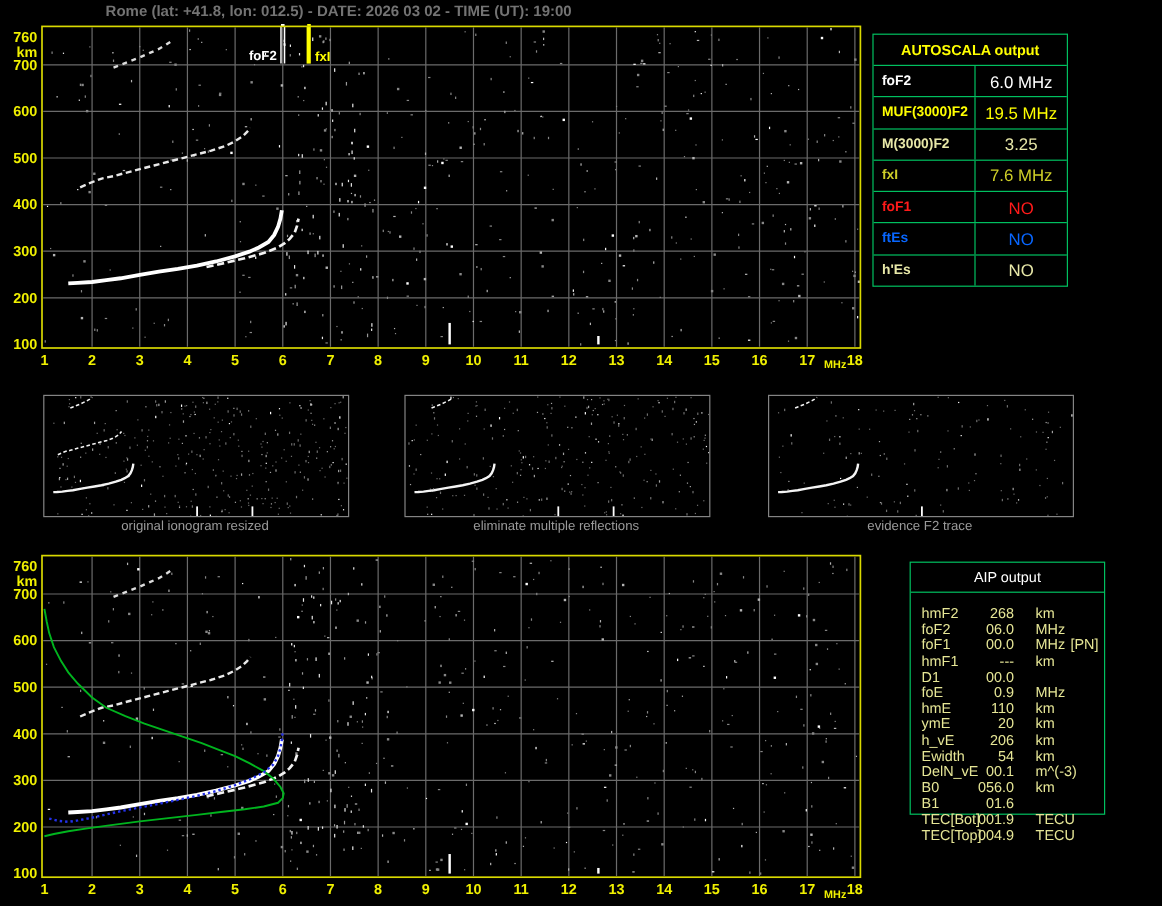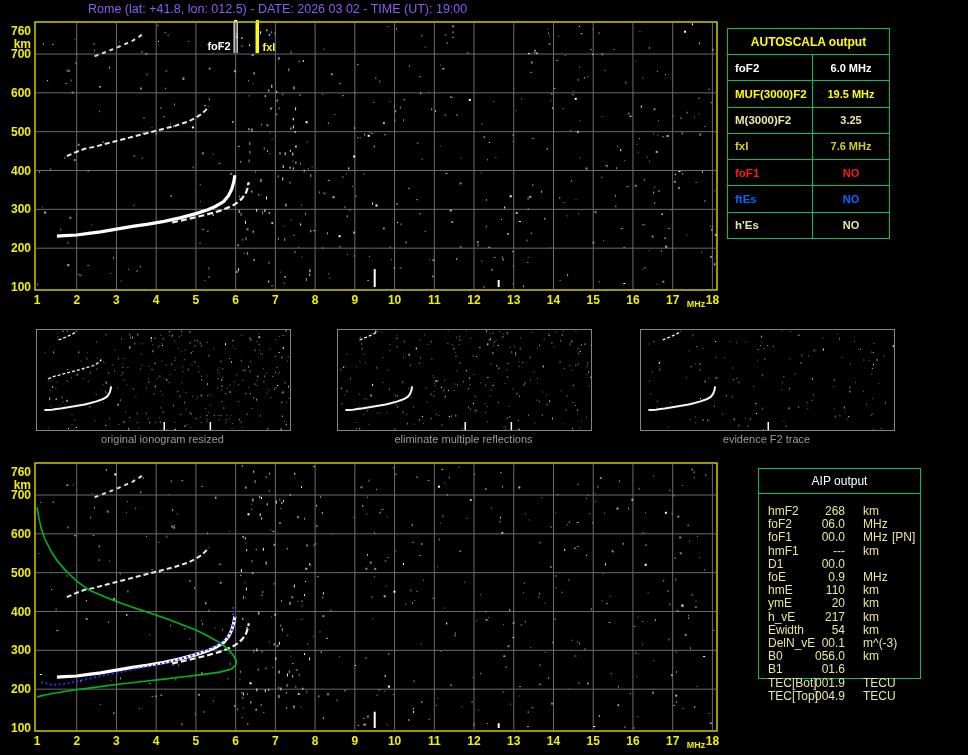--- a/index.html
+++ b/index.html
@@ -1,32 +1,32 @@
 <!DOCTYPE html>
 <html><head>
 <meta charset="utf-8">
 <style>
   html,body{margin:0;padding:0;background:#000;}
   .screen{position:relative;width:968px;height:755px;background:#000;overflow:hidden;
           font-family:"Liberation Sans",sans-serif;}
-  .title{position:absolute;left:88px;top:2px;color:#8b5cf6;font-weight:normal;font-size:12.5px;white-space:nowrap;}
+  .title{position:absolute;left:88px;top:2px;color:#737373;font-weight:bold;font-size:12.5px;white-space:nowrap;}
   svg.plot{position:absolute;left:0;}
   #plot-top{top:20px;}
   #plot-bottom{top:461px;}
 
   
   .as-table{position:absolute;left:727px;top:28px;width:163px;height:211px;
             border:1px solid #00c060;box-sizing:border-box;display:flex;flex-direction:column;}
   .as-header{height:25px;display:flex;align-items:center;justify-content:center;
              color:#ffff00;font-weight:bold;font-size:12px;}
   .as-row{flex:1;display:flex;border-top:1px solid #00c060;min-height:0;}
   .as-label{width:85px;border-right:1px solid #00c060;display:flex;align-items:center;
             padding-left:7px;font-weight:bold;font-size:11.5px;box-sizing:border-box;white-space:nowrap;}
   .as-value{flex:1;display:flex;align-items:center;justify-content:center;
-            font-weight:bold;font-size:11px;white-space:nowrap;}
+            font-weight:normal;font-size:14px;white-space:nowrap;}
 
   
   .thumb{position:absolute;top:329px;width:253px;height:100px;border:1px solid #848484;background:#000;}
   .thumb svg{display:block;}
   .caption{position:absolute;top:433px;width:255px;text-align:center;color:#9a9a9a;font-size:11px;white-space:nowrap;}
 
   
   .aip-box{position:absolute;left:758px;top:468px;width:163px;height:211px;
            border:1px solid #00c060;box-sizing:border-box;overflow:visible;}
   .aip-header{position:absolute;left:0;top:0;width:100%;height:25px;line-height:25px;text-align:center;
@@ -2012,21 +2012,21 @@
           <span class="aip-note"></span>
         </div>
         <div class="aip-row" style="top: 128.4px;">
           <span class="aip-name">ymE</span>
           <span class="aip-value">20</span>
           <span class="aip-unit">km</span>
           <span class="aip-note"></span>
         </div>
         <div class="aip-row" style="top: 141.6px;">
           <span class="aip-name">h_vE</span>
-          <span class="aip-value">217</span>
+          <span class="aip-value">206</span>
           <span class="aip-unit">km</span>
           <span class="aip-note"></span>
         </div>
         <div class="aip-row" style="top: 154.8px;">
           <span class="aip-name">Ewidth</span>
           <span class="aip-value">54</span>
           <span class="aip-unit">km</span>
           <span class="aip-note"></span>
         </div>
         <div class="aip-row" style="top: 168px;">

